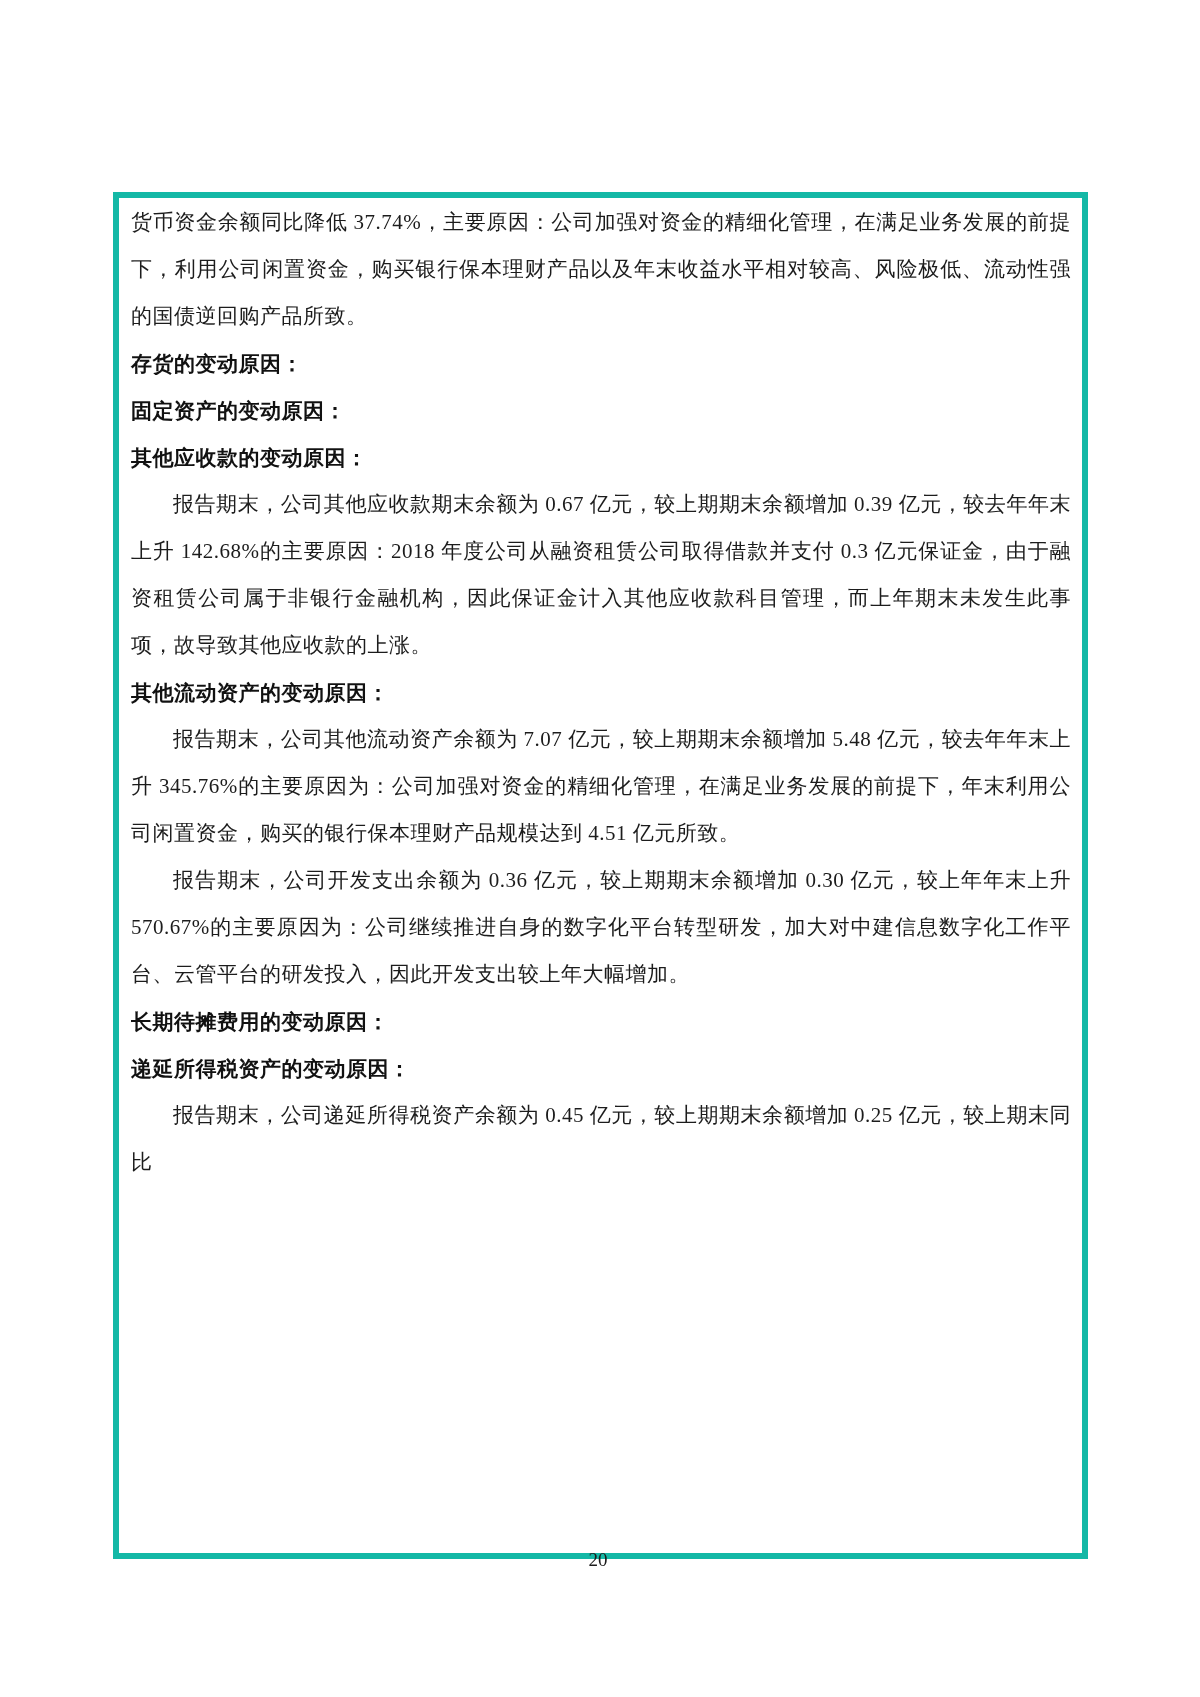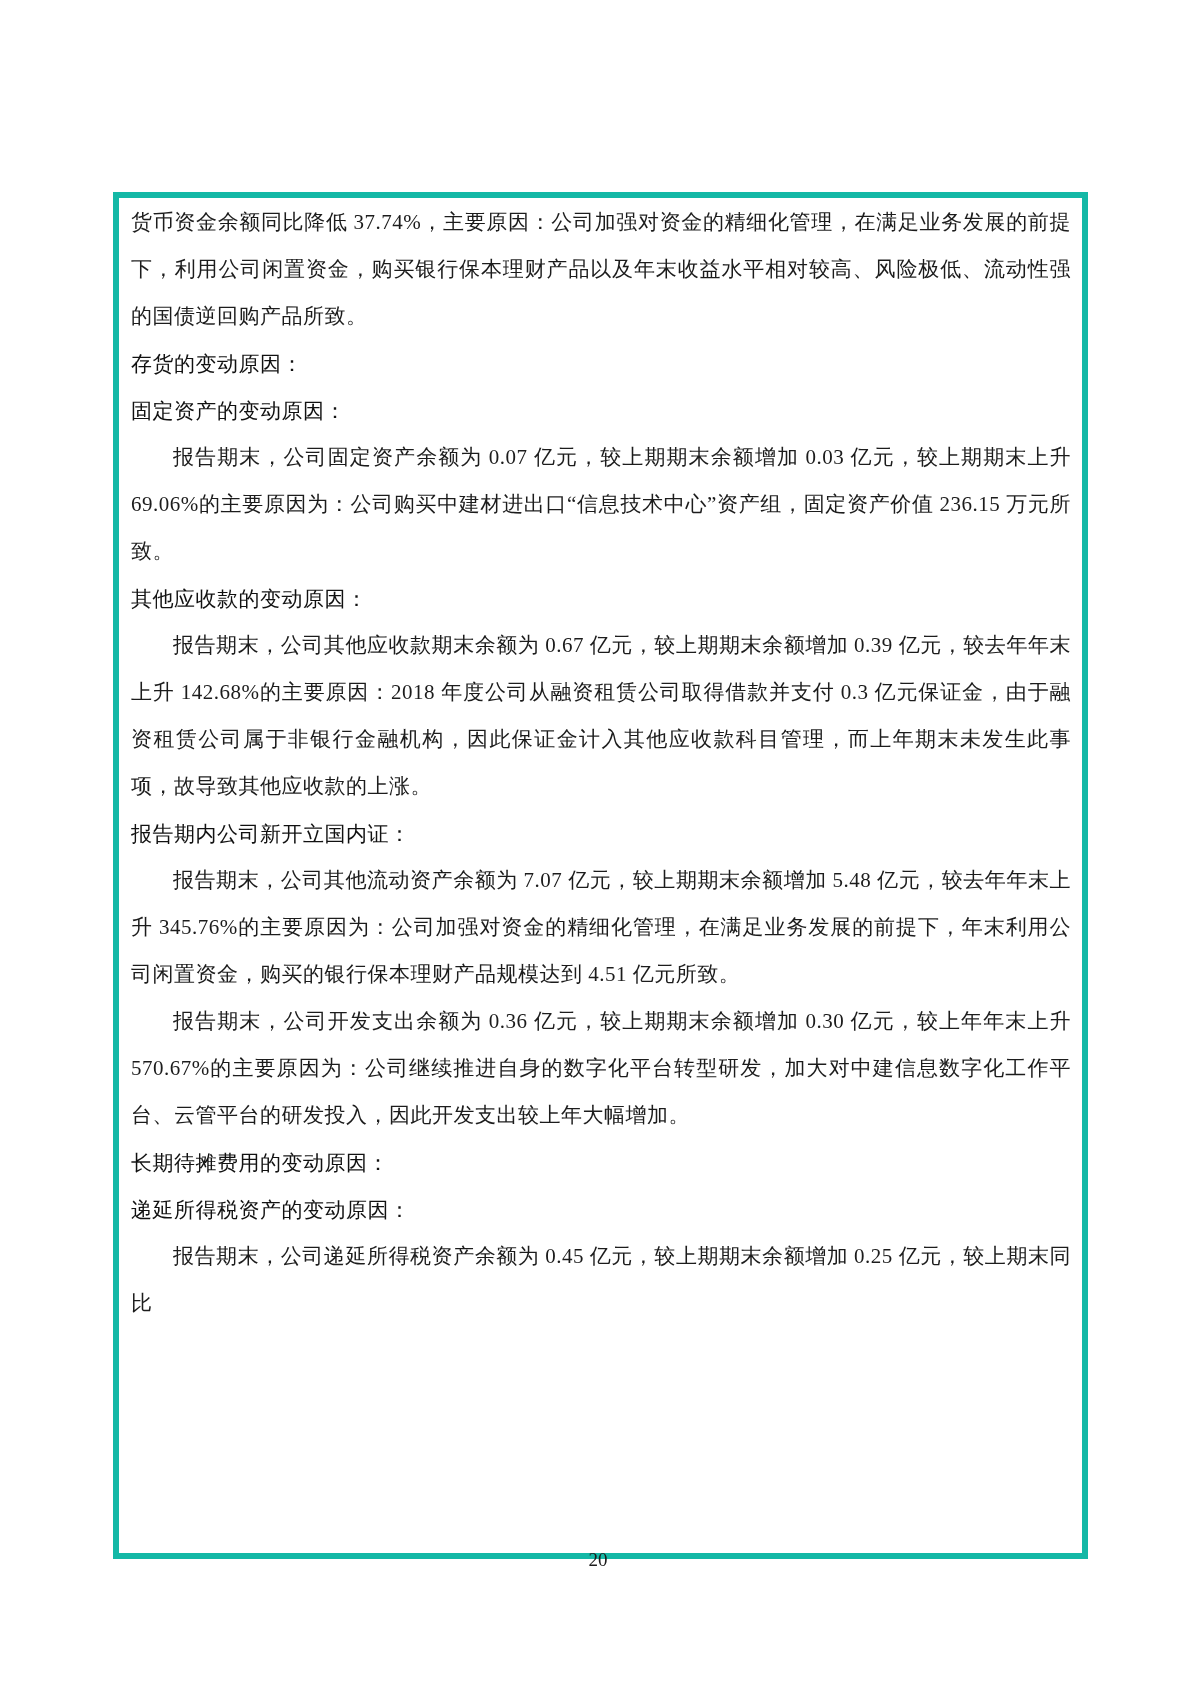--- a/index.html
+++ b/index.html
@@ -31,21 +31,21 @@
   }
   .para, .heading {
     margin: 0;
     font-size: 21px;
     line-height: 47px;
     text-align: justify;
     text-justify: inter-ideograph;
     letter-spacing: 0.5px;
   }
   .heading {
-    font-weight: normal;
+    font-weight: bold;
     font-family: "Liberation Sans", "DejaVu Sans", sans-serif;
     text-align: left;
     color: #111111;
   }
   .para.indent {
     text-indent: 2em;
   }
   .page-number {
     position: absolute;
     left: 0;
@@ -59,24 +59,23 @@
   }
 </style>
 </head>
 <body>
 
 <div class="page">
   <div class="content-box" id="sections">
       <div class="para">货币资金余额同比降低 37.74%，主要原因：公司加强对资金的精细化管理，在满足业务发展的前提下，利用公司闲置资金，购买银行保本理财产品以及年末收益水平相对较高、风险极低、流动性强的国债逆回购产品所致。</div>
       <div class="heading">存货的变动原因：</div>
       <div class="heading">固定资产的变动原因：</div>
-      <div class="para indent">报告期末，公司固定资产余额为 0.07 亿元，较上期期末余额增加 0.03 亿元，较上期期末上升 69.06%的主要原因为：公司购买中建材进出口“信息技术中心”资产组，固定资产价值 236.15 万元所致。</div>
       <div class="heading">其他应收款的变动原因：</div>
       <div class="para indent">报告期末，公司其他应收款期末余额为 0.67 亿元，较上期期末余额增加 0.39 亿元，较去年年末上升 142.68%的主要原因：2018 年度公司从融资租赁公司取得借款并支付 0.3 亿元保证金，由于融资租赁公司属于非银行金融机构，因此保证金计入其他应收款科目管理，而上年期末未发生此事项，故导致其他应收款的上涨。</div>
-      <div class="heading">报告期内公司新开立国内证：</div>
+      <div class="heading">其他流动资产的变动原因：</div>
       <div class="para indent">报告期末，公司其他流动资产余额为 7.07 亿元，较上期期末余额增加 5.48 亿元，较去年年末上升 345.76%的主要原因为：公司加强对资金的精细化管理，在满足业务发展的前提下，年末利用公司闲置资金，购买的银行保本理财产品规模达到 4.51 亿元所致。</div>
       <div class="para indent">报告期末，公司开发支出余额为 0.36 亿元，较上期期末余额增加 0.30 亿元，较上年年末上升 570.67%的主要原因为：公司继续推进自身的数字化平台转型研发，加大对中建信息数字化工作平台、云管平台的研发投入，因此开发支出较上年大幅增加。</div>
       <div class="heading">长期待摊费用的变动原因：</div>
       <div class="heading">递延所得税资产的变动原因：</div>
       <div class="para indent">报告期末，公司递延所得税资产余额为 0.45 亿元，较上期期末余额增加 0.25 亿元，较上期末同比</div>
     </div>
   <div class="page-number">20</div>
 </div>
 
 </body></html>

